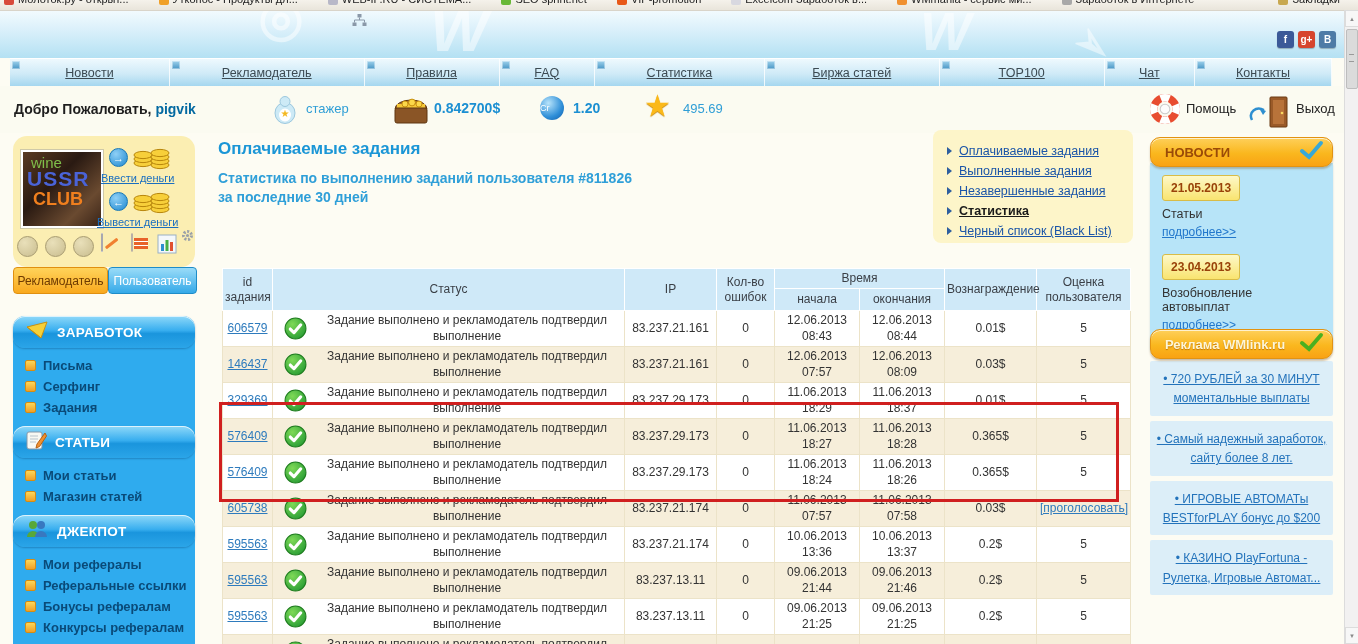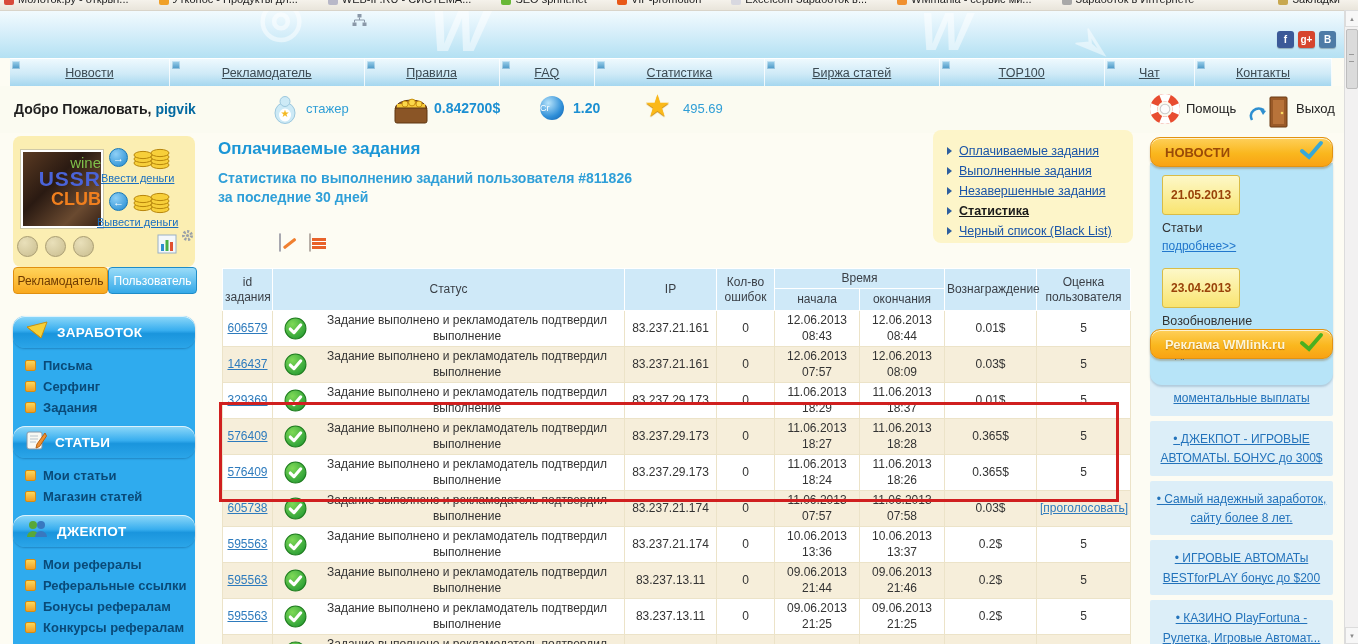--- a/index.html
+++ b/index.html
@@ -52,21 +52,21 @@
   .ub-ico{position:absolute;}
   .ub-label{position:absolute;font-size:13px;color:#2f9ed6;}
   .ub-strong{position:absolute;font-size:14px;font-weight:bold;color:#1b8fd2;}
   .cr-ball{position:absolute;left:540px;top:10px;width:24px;height:24px;border-radius:50%;
     background:radial-gradient(circle at 35% 30%,#b8e4fb,#2f8fd8 60%,#0f5aa8);color:#fff;
     font-size:9px;font-weight:normal;display:flex;align-items:center;}
   .gold-star{position:absolute;left:644px;top:2px;font-size:30px;color:#fbb919;text-shadow:0 1px 1px #c88a10;}
   .plain-label{color:#222;}
 
   
-  .wallet{position:absolute;left:13px;top:136px;width:182px;height:131px;background:#fbeeb2;border-radius:8px;text-align:right;}
+  .wallet{position:absolute;left:13px;top:136px;width:182px;height:131px;background:#fbeeb2;border-radius:14px;}
   .banner{position:absolute;left:8px;top:14px;width:78px;height:74px;border:2px solid #fff;
     outline:1px solid #cfc9a8;background:linear-gradient(135deg,#5a3a22,#2a1a12 40%,#6a4a30 75%,#3a2418);
     overflow:hidden;cursor:pointer;}
   .banner .l1{color:#7fbf4a;font-size:15px;margin:2px 0 0 8px;}
   .banner .l2{color:#4a63d8;font-size:21px;font-weight:bold;margin:-4px 0 0 4px;letter-spacing:1px;}
   .banner .l3{color:#f07f1e;font-size:18px;font-weight:bold;margin:-2px 0 8px 10px;}
   .money-arrow{position:absolute;width:17px;height:17px;border-radius:50%;
     background:radial-gradient(circle at 35% 30%,#8fd0f6,#1e88d0);border:1px solid #1878b8;color:#fff;
     font-size:11px;font-weight:bold;display:flex;align-items:center;justify-content:center;}
   .money-link{position:absolute;font-size:11px;color:#1a6fc0;text-decoration:underline;cursor:pointer;}
@@ -136,21 +136,21 @@
     box-shadow:0 2px 2px rgba(120,70,0,.3), inset 0 1px 0 rgba(255,255,255,.7);
     display:flex;align-items:center;box-sizing:border-box;padding:0 8px 0 14px;z-index:2;}
   .side-header .sh-label{flex:1;font-weight:bold;font-size:13px;}
   .news-hd{left:1150px;top:137px;} .news-hd .sh-label{color:#9a4a08;}
   .ads-hd{left:1150px;top:329px;} .ads-hd .sh-label{color:#fdf6d8;text-shadow:0 1px 1px #c07808;}
   .news-body{position:absolute;left:1150px;top:163px;width:183px;background:#b7e4f8;
     border-radius:0 0 12px 12px;padding:12px 12px 10px 12px;box-sizing:border-box;z-index:1;
     box-shadow:0 2px 2px rgba(100,140,170,.35);}
   .news-item{margin-bottom:14px;}
   .news-badge{display:inline-block;background:linear-gradient(#fdf8c8,#f9e470);border:1px solid #d8bc48;
-    border-radius:3px;padding:12px 8px;color:#99420a;font-weight:bold;font-size:12px;}
+    border-radius:3px;padding:5px 8px;color:#99420a;font-weight:bold;font-size:12px;}
   .news-title{color:#333;font-size:12.5px;margin-top:6px;}
   .news-link{display:inline-block;color:#2277cc;text-decoration:underline;font-size:12px;margin-top:4px;cursor:pointer;}
   .ads-items{position:absolute;left:1150px;top:361px;width:183px;}
   .ad-item{background:#dceef8;border-radius:2px;margin-bottom:5px;padding:8px 6px;text-align:center;}
   .ad-link{color:#2373bb;text-decoration:underline;font-size:12px;line-height:1.45;cursor:pointer;}
 </style>
 </head>
 <body>
 
 <svg width="0" height="0" style="position:absolute">
@@ -782,21 +782,20 @@
   <div class="side-header ads-hd">
     <span class="sh-label">Реклама WMlink.ru</span>
     <span>
       <svg width="26" height="20">
           <path d="M4 11 L11 17 L23 3" stroke="#4ab020" stroke-width="4" fill="none" stroke-linecap="round"></path>
         </svg>
     </span>
   </div>
   <div class="ads-items" id="ads-items">
       <div class="ad-item"><a class="ad-link">• 720 РУБЛЕЙ за 30 МИНУТ моментальные выплаты</a></div>
-      <div class="ad-item"><a class="ad-link">• ДЖЕКПОТ - ИГРОВЫЕ АВТОМАТЫ. БОНУС до 300$</a></div>
       <div class="ad-item"><a class="ad-link">• Самый надежный заработок, сайту более 8 лет.</a></div>
       <div class="ad-item"><a class="ad-link">• ИГРОВЫЕ АВТОМАТы BESTforPLAY бонус до $200</a></div>
       <div class="ad-item"><a class="ad-link">• КАЗИНО PlayFortuna - Рулетка, Игровые Автомат...</a></div>
     </div>
 
   <div class="scrollbar">
     <div class="sb-btn sb-up">▲</div>
     <div class="sb-thumb"></div>
     <div class="sb-btn sb-down">▼</div>
   </div>

